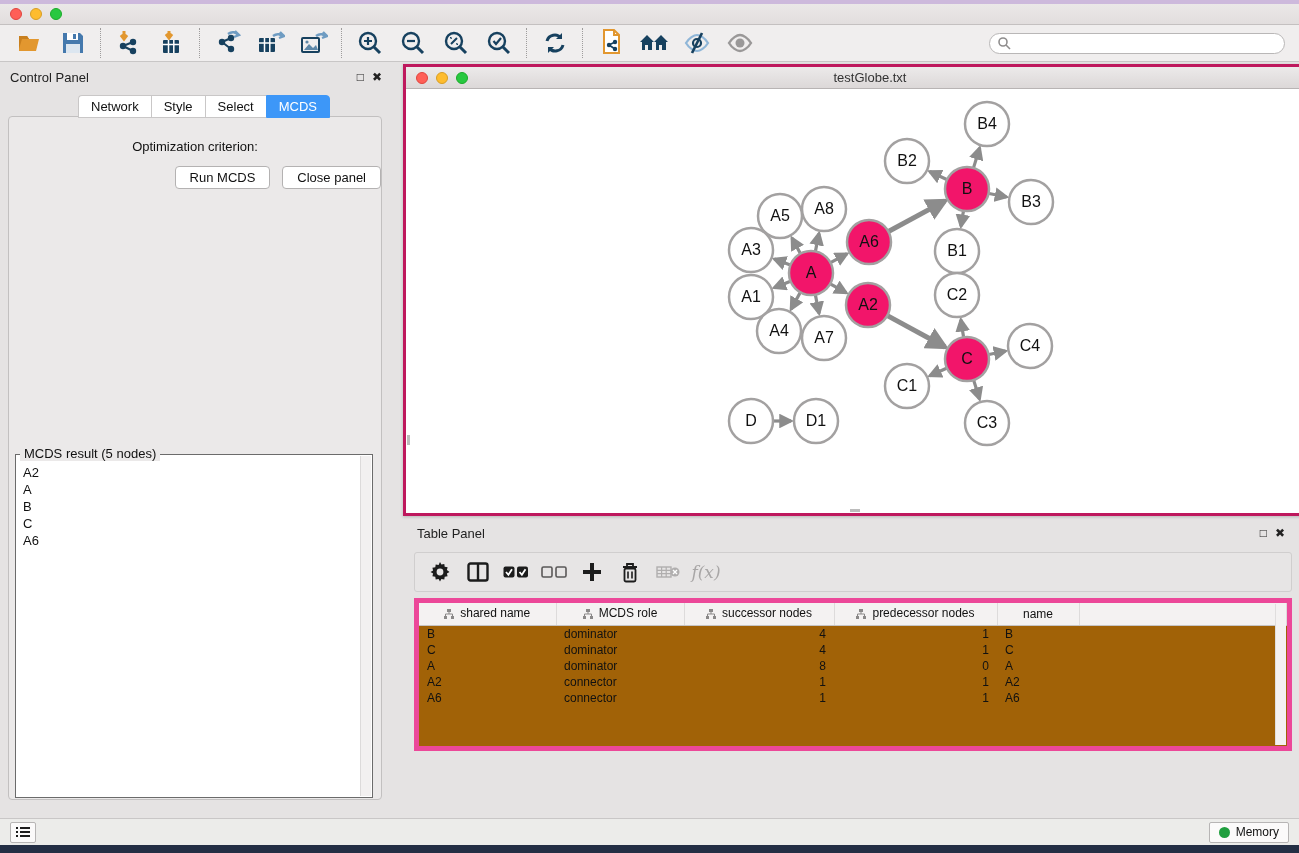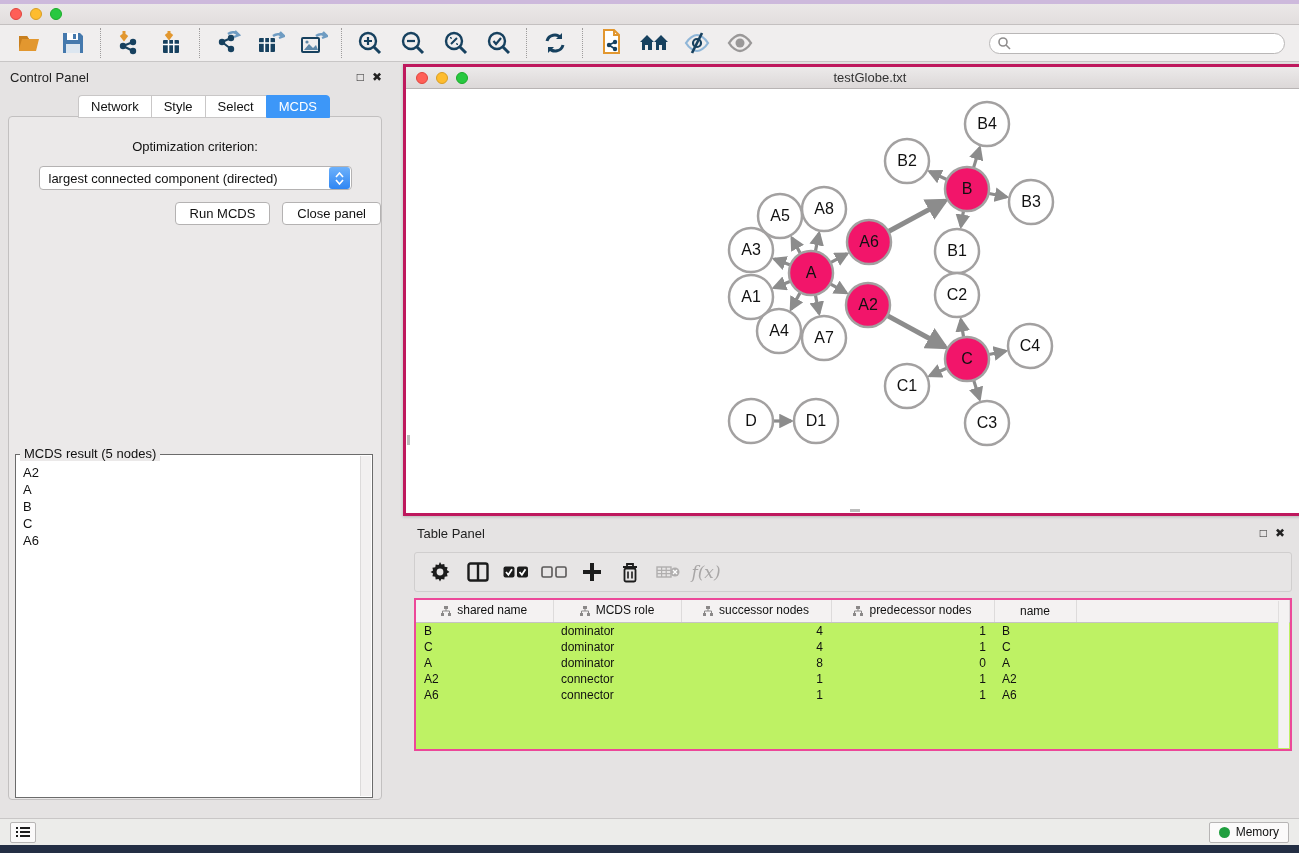--- a/index.html
+++ b/index.html
@@ -77,22 +77,22 @@
 
   
   .table-panel { position:absolute; left:403px; top:458px; right:0; bottom:0; }
   .tp-header { height:26px; display:flex; align-items:center; padding:0 14px; }
   .tp-title { font-size:13px; color:#222; }
   .tp-toolbar { position:absolute; left:11px; right:7px; top:32px; height:40px;
     background:#e7e5e5; border:1px solid #d0cece; border-radius:3px;
     display:flex; align-items:center; padding:0 8px; gap:4px; }
   .tp-btn { width:34px; height:30px; display:flex; align-items:center; justify-content:center; }
   .fx { font-family:"DejaVu Serif", serif; font-style:italic; font-size:17px; color:#a8a6a6; }
-  .tp-table { position:absolute; left:11px; right:7px; top:78px; bottom:67px; background:#bef264;
-    border:2px solid #ec4899; overflow:hidden; }
+  .tp-table { position:absolute; left:11px; right:7px; top:78px; bottom:67px; background:#a16207;
+    border:5px solid #ec4899; overflow:hidden; }
   table.grid { border-collapse:collapse; width:100%; table-layout:fixed; }
   table.grid th { height:22px; background:#f4f2f2; border-bottom:1px solid #c6c4c4; border-right:1px solid #dddbdb;
     font-size:12px; font-weight:normal; color:#111; text-align:center; position:relative; }
   table.grid th .hicon { display:inline-block; vertical-align:-2px; margin-right:6px; }
   table.grid td { font-size:12px; color:#111; padding:1px 8px; height:15px; white-space:nowrap; overflow:hidden; }
   td.al { text-align:left; } td.ar { text-align:right; }
   .tp-scroll { position:absolute; top:1px; bottom:1px; right:1px; width:11px; background:#f4f2f2; border-left:1px solid #e0dede; }
   .tp-tabs { position:absolute; left:0; right:0; bottom:36px; display:flex; justify-content:center; }
   .tp-tab { background:#fff; border:1px solid #bdbbbb; border-right:none; padding:4px 14px; font-size:13px; color:#111; }
   .tp-tab:first-child { border-radius:5px 0 0 5px; }
@@ -277,31 +277,20 @@
         </span>
       </div>
       <div class="cp-tabs">
         <span class="cp-tab">Network</span>
         <span class="cp-tab">Style</span>
         <span class="cp-tab">Select</span>
         <span class="cp-tab selected">MCDS</span>
       </div>
       <div class="cp-body">
         <div class="opt-label">Optimization criterion:</div>
-        <div class="select-wrap">
-          <span class="sel-text">largest connected component (directed)</span>
-          <span class="sel-stepper">
-            <svg width="9" height="6" viewBox="0 0 9 6">
-                <path d="M1 5l3.5-4L8 5" fill="none" stroke="#fff" stroke-width="1.6"></path>
-              </svg>
-            <svg width="9" height="6" viewBox="0 0 9 6">
-                <path d="M1 1l3.5 4L8 1" fill="none" stroke="#fff" stroke-width="1.6"></path>
-              </svg>
-          </span>
-        </div>
         <div class="btn-row">
           <button class="pbtn">Run MCDS</button>
           <button class="pbtn">Close panel</button>
         </div>
         <div class="mcds-group">
           <span class="mcds-legend">MCDS result (5 nodes)</span>
           <div class="mcds-list" id="mcds-list">
               <div class="mcds-item">A2</div>
               <div class="mcds-item">A</div>
               <div class="mcds-item">B</div>

